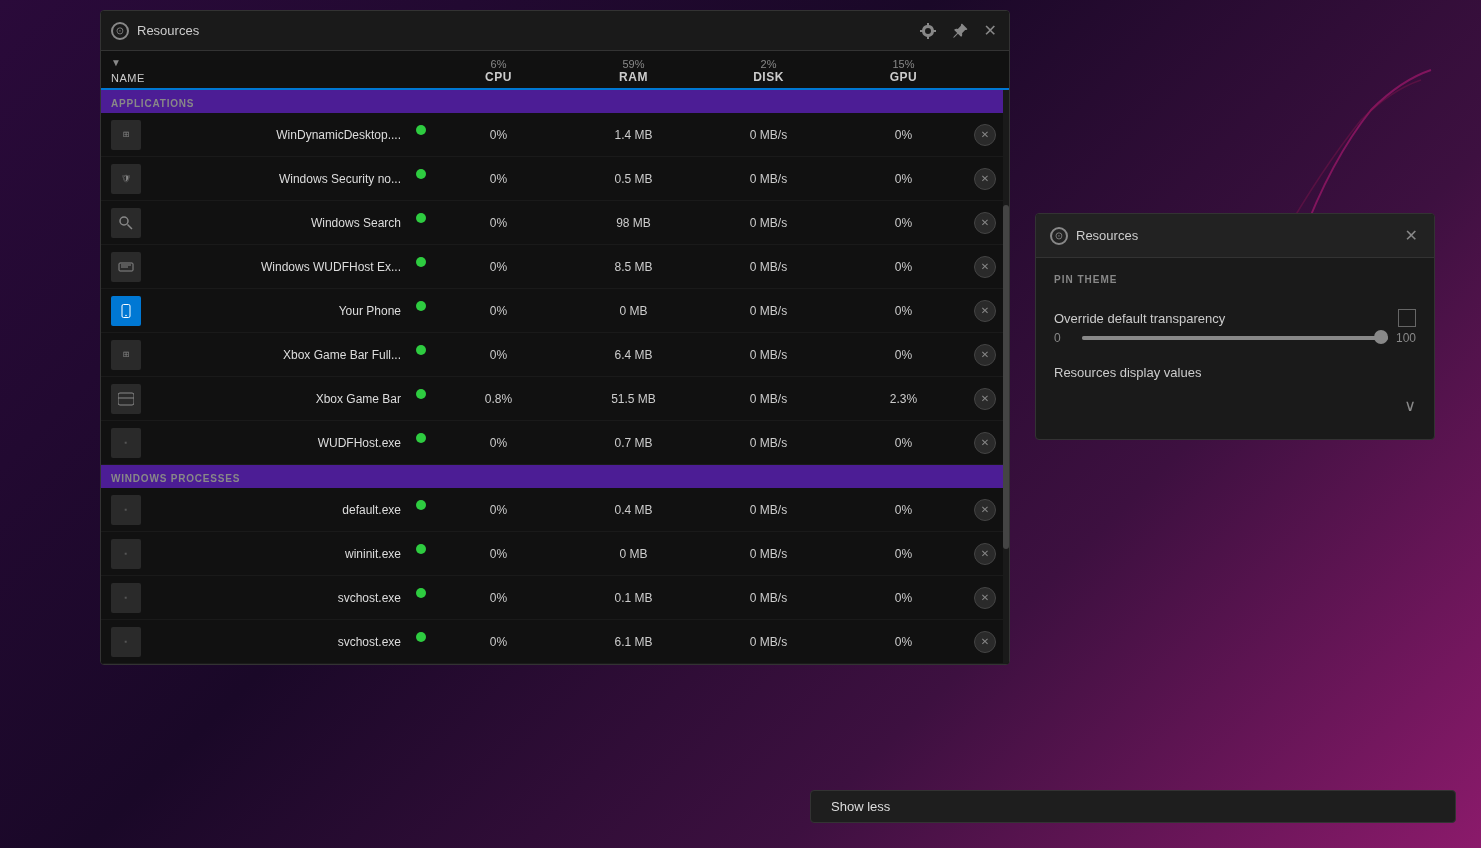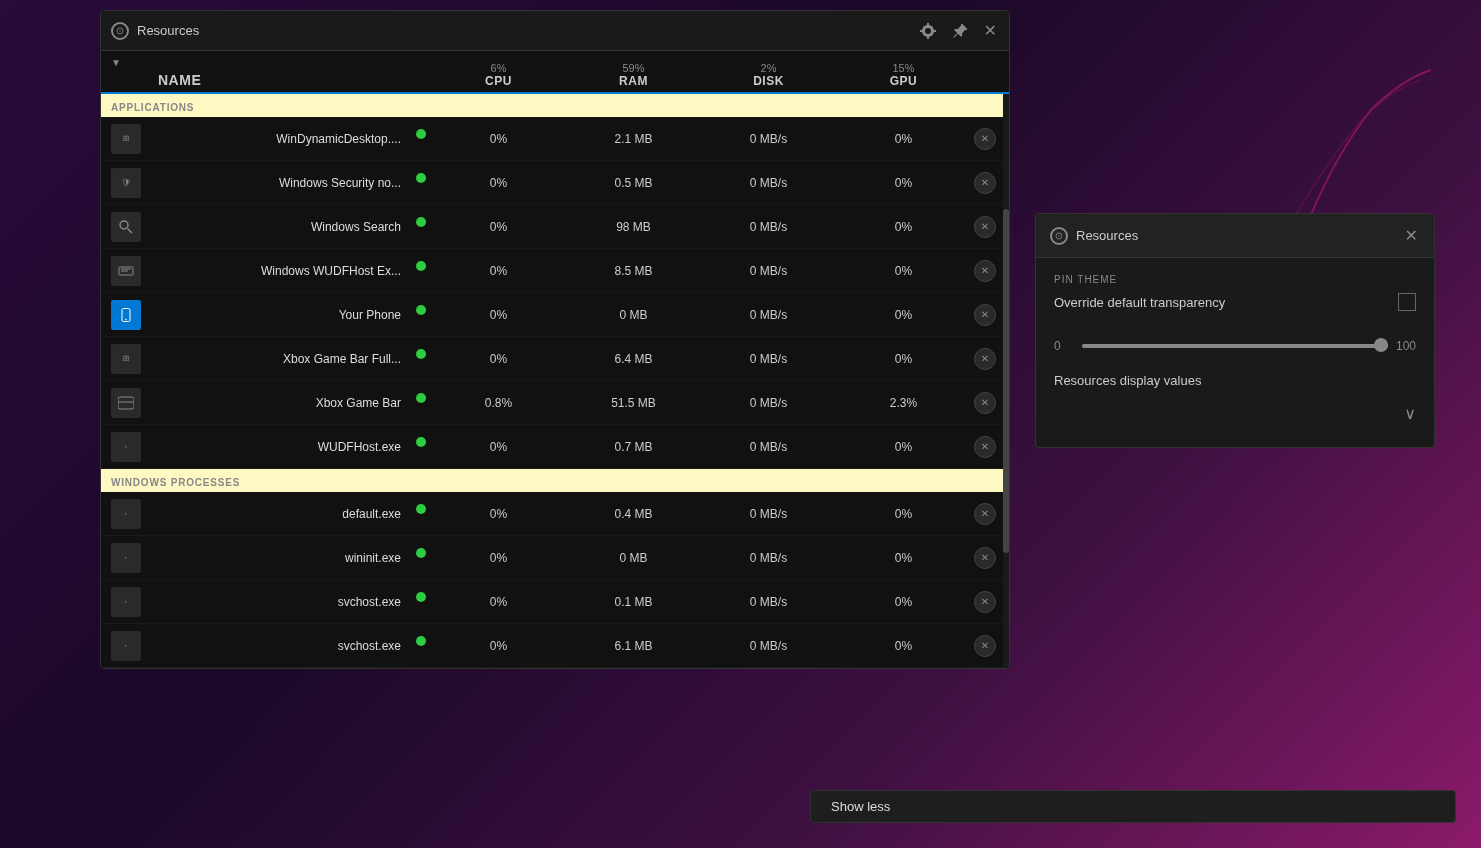--- a/index.html
+++ b/index.html
@@ -91,24 +91,23 @@
     }
 
     .sort-arrow {
       color: #888;
       font-size: 10px;
       margin-bottom: 2px;
     }
 
     .col-header-text {
       color: #ccc;
-      font-size: 14px;
-      font-weight: 700;
+      font-size: 11px;
+      font-weight: 400;
       letter-spacing: 0.5px;
-      margin-left: 47px;
     }
 
     .col-metric {
       flex: 1;
       text-align: center;
       display: flex;
       flex-direction: column;
       align-items: center;
     }
 
@@ -129,21 +128,21 @@
       overflow-y: auto;
       max-height: 780px;
     }
 
     .section-header {
       padding: 8px 10px 4px 10px;
       color: #888;
       font-size: 10px;
       font-weight: 600;
       letter-spacing: 0.8px;
-      background: #fef9c3;
+      background: #4c1d95;
     }
 
     .process-row {
       display: flex;
       align-items: center;
       padding: 4px 10px;
       background: #111;
       border-bottom: 1px solid #1a1a1a;
       height: 44px;
     }
@@ -262,30 +261,30 @@
       font-size: 13px;
     }
 
     .settings-body {
       padding: 16px 18px;
     }
 
     .settings-section-title {
       color: #888;
       font-size: 10px;
-      font-weight: 400;
+      font-weight: 700;
       letter-spacing: 1px;
-      margin-bottom: 8px;
+      margin-bottom: 24px;
     }
 
     .settings-row {
       display: flex;
       align-items: center;
       justify-content: space-between;
-      margin-bottom: 28px;
+      margin-bottom: 4px;
     }
 
     .settings-label {
       color: #ccc;
       font-size: 13px;
     }
 
     .checkbox-square {
       width: 18px;
       height: 18px;
@@ -442,21 +441,21 @@
 
     <div class="process-row">
       <div class="proc-icon">
           <span style="font-size:8px;color:#888;">⊞</span>
         </div>
       <span class="proc-name">WinDynamicDesktop....</span>
       <div class="proc-status">
           <div class="status-dot"></div>
         </div>
       <span class="proc-cpu">0%</span>
-      <span class="proc-ram">2.1 MB</span>
+      <span class="proc-ram">1.4 MB</span>
       <span class="proc-disk">0 MB/s</span>
       <span class="proc-gpu">0%</span>
       <div class="proc-action">
           <div class="close-circle">✕</div>
         </div>
     </div>
 
     <div class="process-row">
       <div class="proc-icon">
           <span style="font-size:8px;color:#888;">🛡</span>

